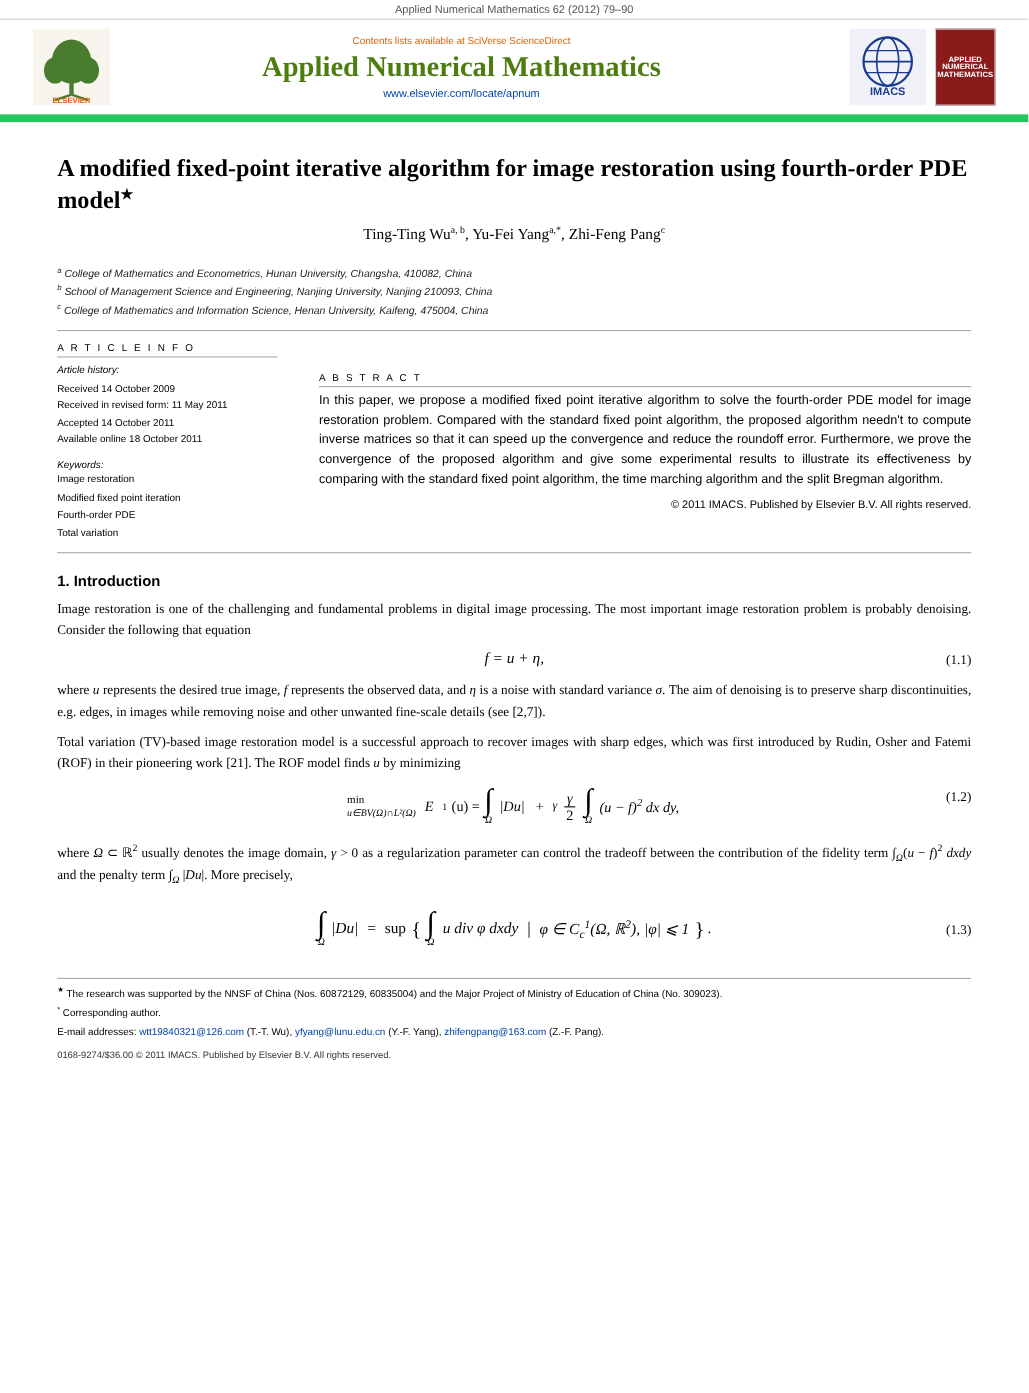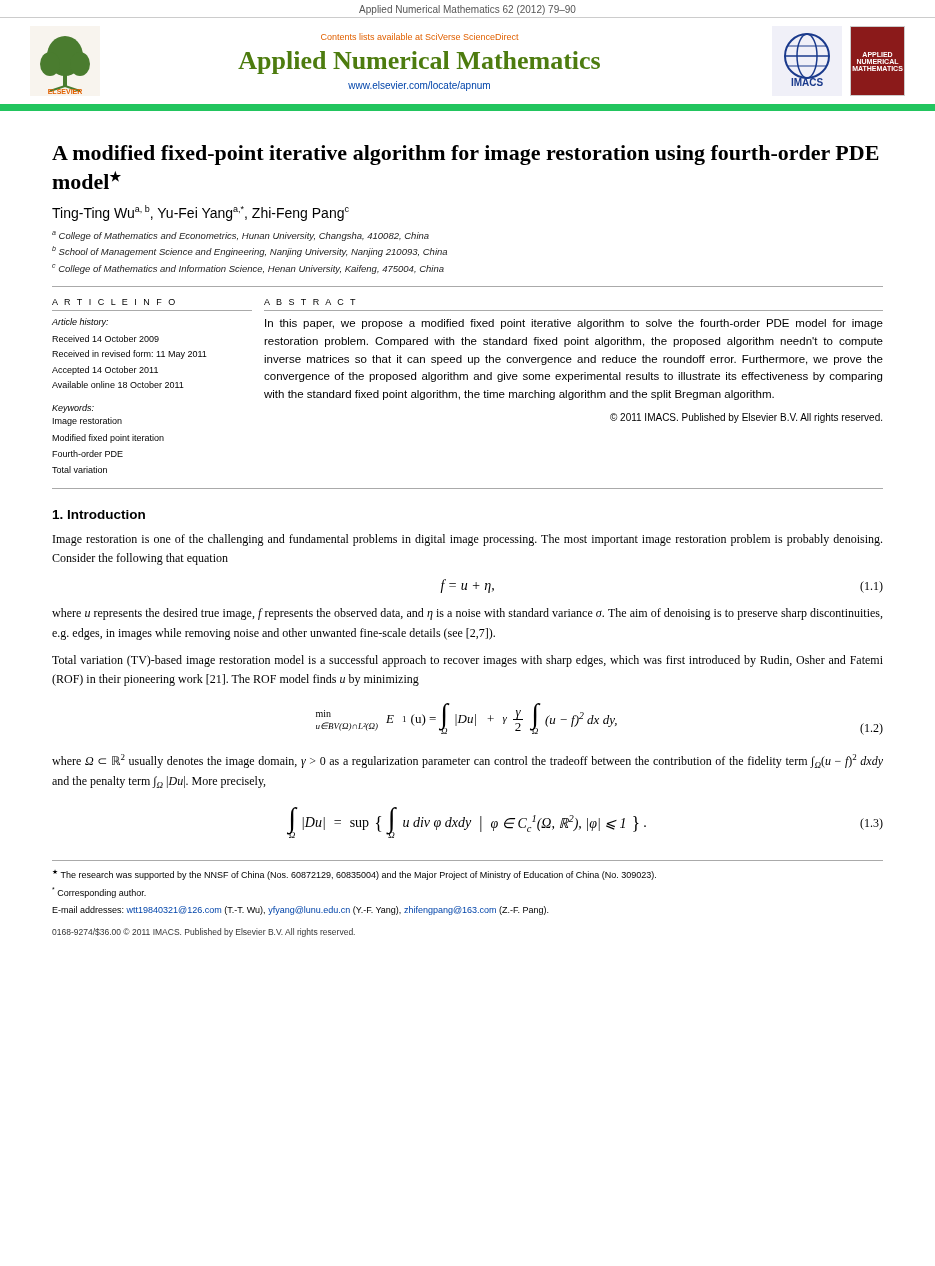--- a/index.html
+++ b/index.html
@@ -105,22 +105,23 @@
       margin: 18px 0 8px 0;
       line-height: 1.3;
     }
     .article-title sup {
       font-size: 13px;
     }
 
     
     .authors {
       font-size: 14px;
-      margin-bottom: 6px;
-      font-family: Liberation Sans, sans-serif;
+      margin-bottom: 18px;
+      font-family: Liberation Serif, serif;
+      text-align: center;
     }
     .authors sup {
       font-size: 9px;
     }
 
     
     .affiliations {
       font-size: 9.5px;
       font-style: italic;
       margin-bottom: 10px;
@@ -135,22 +136,23 @@
     
     .divider {
       border: none;
       border-top: 1px solid #aaa;
       margin: 10px 0;
     }
 
     
     .two-col {
       display: flex;
-      gap: 12px;
+      gap: 38px;
       margin: 10px 0;
+      align-items: center;
     }
     .col-left {
       width: 200px;
       min-width: 200px;
     }
     .col-right {
       flex: 1;
     }
 
     .section-label {
@@ -397,21 +399,21 @@
   </div>
 
   <div class="body-text">
     where <i>u</i> represents the desired true image, <i>f</i> represents the observed data, and <i>η</i> is a noise with standard variance <i>σ</i>. The aim of denoising is to preserve sharp discontinuities, e.g. edges, in images while removing noise and other unwanted fine-scale details (see [2,7]).
   </div>
 
   <div class="body-text">
     Total variation (TV)-based image restoration model is a successful approach to recover images with sharp edges, which was first introduced by Rudin, Osher and Fatemi (ROF) in their pioneering work [21]. The ROF model finds <i>u</i> by minimizing
   </div>
 
-  <div class="equation-row" style="margin: 14px 0; display:flex; align-items:flex-end;">
+  <div class="equation-row" style="margin: 14px 0; display:flex; align-items:flex-start;">
     <div style="flex:1; display:flex; justify-content:center; align-items:center; gap:4px;">
       <span style="font-size:11px; font-family:'Times New Roman',Times,serif; white-space:nowrap;">
         <span style="font-size:10px;">min</span><br>
         <span style="font-size:9px; font-style:italic;">u∈BV(Ω)∩L²(Ω)</span>
       </span>
       <span style="font-size:13px; font-family:'Times New Roman',Times,serif; margin: 0 4px; font-style:italic;">E</span>
         <sub style="font-size:9px;">1</sub>
         <span style="font-size:13px;">(u) = </span>
 
       <span style="display:inline-flex; flex-direction:column; align-items:center; font-size:9px; vertical-align:middle;">
@@ -455,21 +457,21 @@
       <span style="font-style:italic; margin: 0 2px;">|Du|</span>
       <span style="margin: 0 3px;">=</span>
       <span style="margin: 0 2px;">sup</span>
       <span style="font-size:18px;">{</span>
 
       <span style="display:inline-flex; flex-direction:column; align-items:center; font-size:9px; vertical-align:middle; margin:0 2px;">
         <span></span>
         <span style="font-size:28px; line-height:0.8;">∫</span>
         <span style="font-style:italic;">Ω</span>
       </span>
-      <span style="font-style:italic; margin:0 2px;"><i>u</i> div <i>φ dxdy</i></span>
+      <span style="font-style:italic; margin:16px 2px;"><i>u</i> div <i>φ dxdy</i></span>
       <span style="font-size:16px; margin:0 3px;">|</span>
       <span style="font-style:italic; margin:0 2px;"><i>φ</i> ∈ C<sub>c</sub><sup>1</sup>(<i>Ω</i>, ℝ<sup>2</sup>), |<i>φ</i>| ⩽ 1</span>
       <span style="font-size:18px;">}</span>
       <span style="font-size:14px;">.</span>
     </div>
     <div class="eq-label">(1.3)</div>
   </div>
 
   <div class="footnotes">
     <div class="footnote-line">

